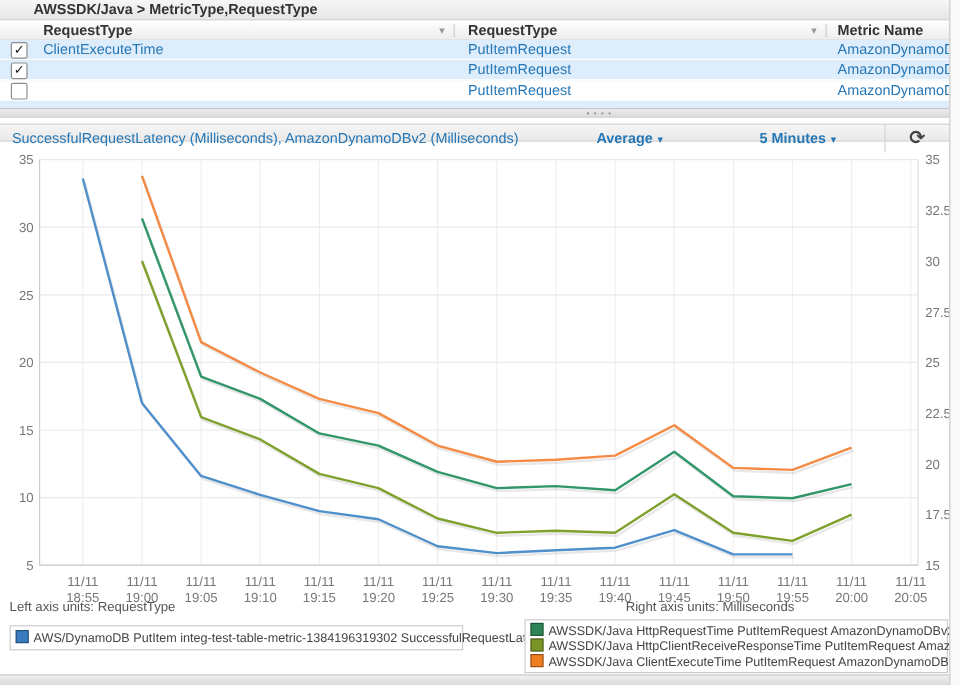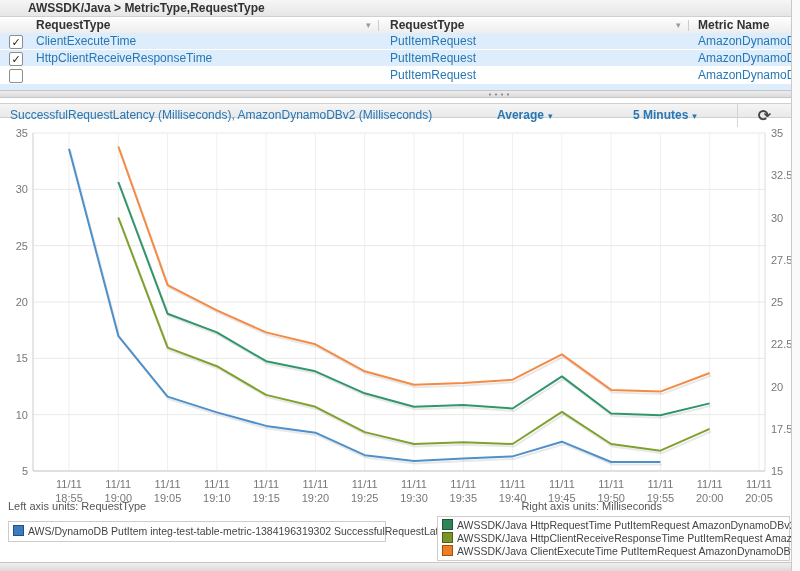--- a/index.html
+++ b/index.html
@@ -103,21 +103,20 @@
 </div>
 
 <div class="abs trow sel" style="top:33px">
   <span class="cb">✓</span>
   <span class="cell" style="left:36px">ClientExecuteTime</span>
   <span class="cell" style="left:390px">PutItemRequest</span>
   <span class="cell" style="left:698px">AmazonDynamoDBv2</span>
 </div>
 <div class="abs trow sel" style="top:50px">
   <span class="cb">✓</span>
-  <span class="cell" style="left:36px">HttpClientReceiveResponseTime</span>
   <span class="cell" style="left:390px">PutItemRequest</span>
   <span class="cell" style="left:698px">AmazonDynamoDBv2</span>
 </div>
 <div class="abs trow" style="top:67px">
   <span class="cb"></span>
   <span class="cell" style="left:390px">PutItemRequest</span>
   <span class="cell" style="left:698px">AmazonDynamoDBv2</span>
 </div>
 
 <div class="abs partial-row"></div>

